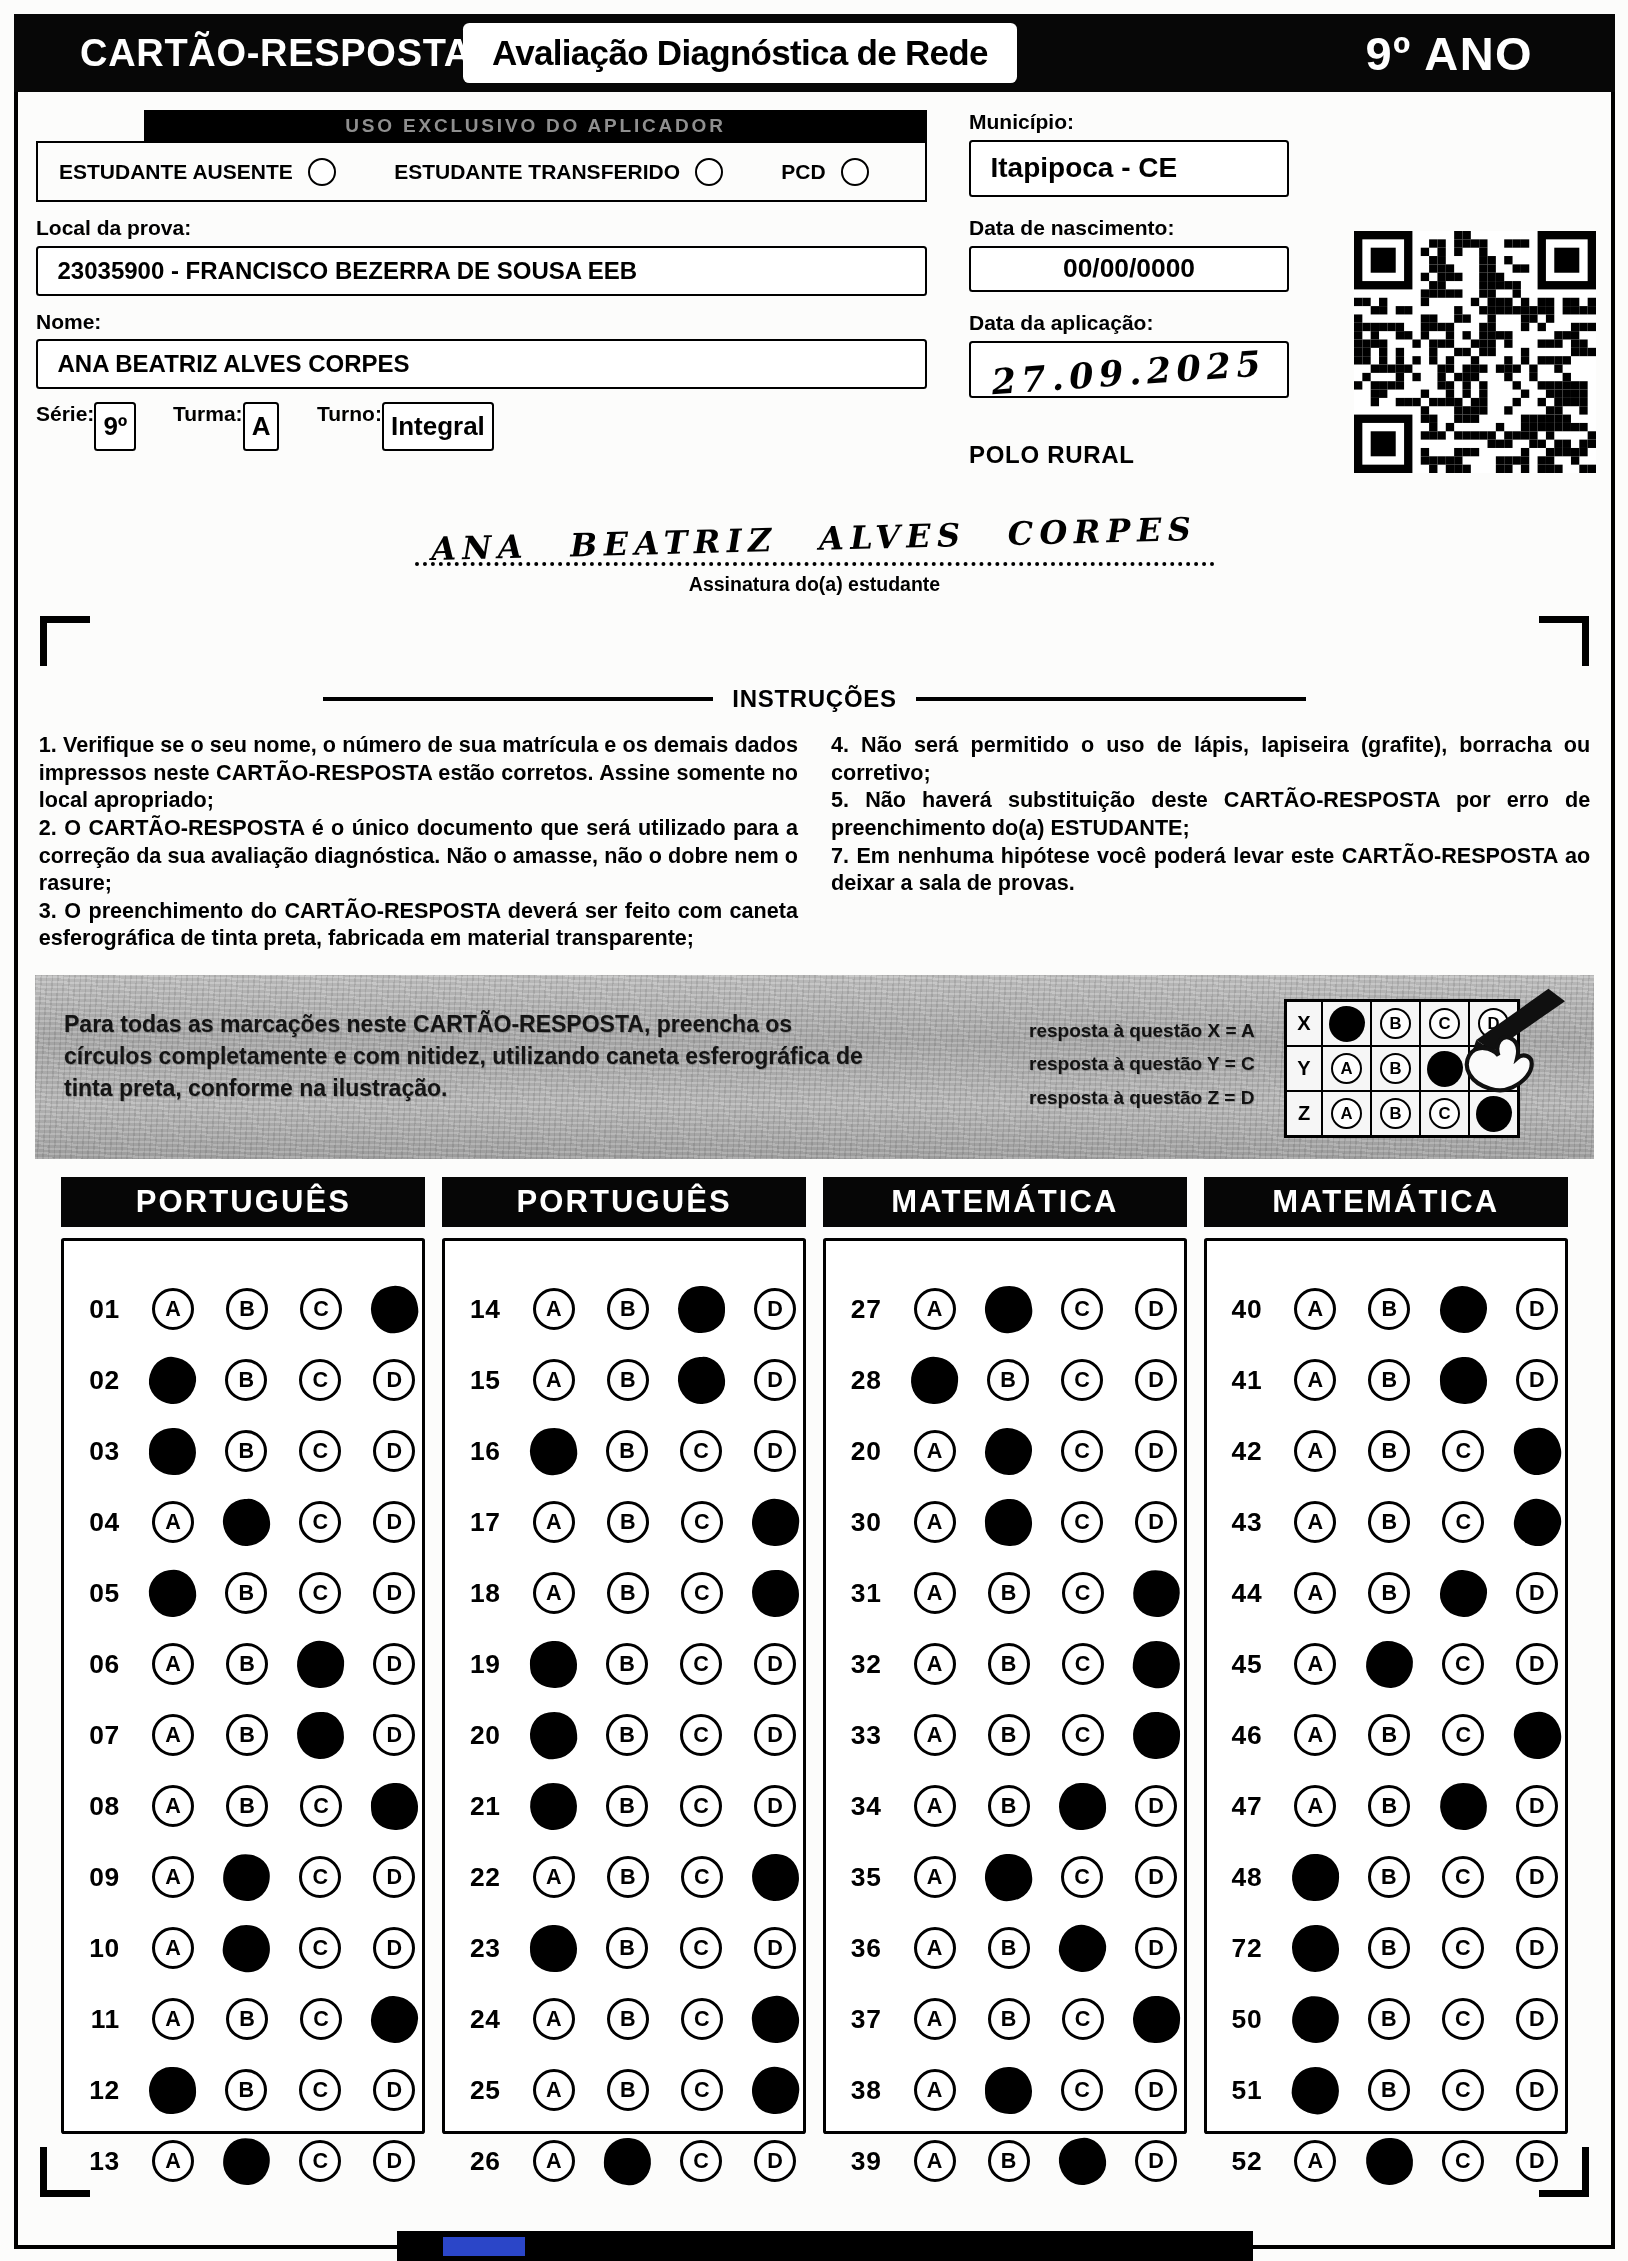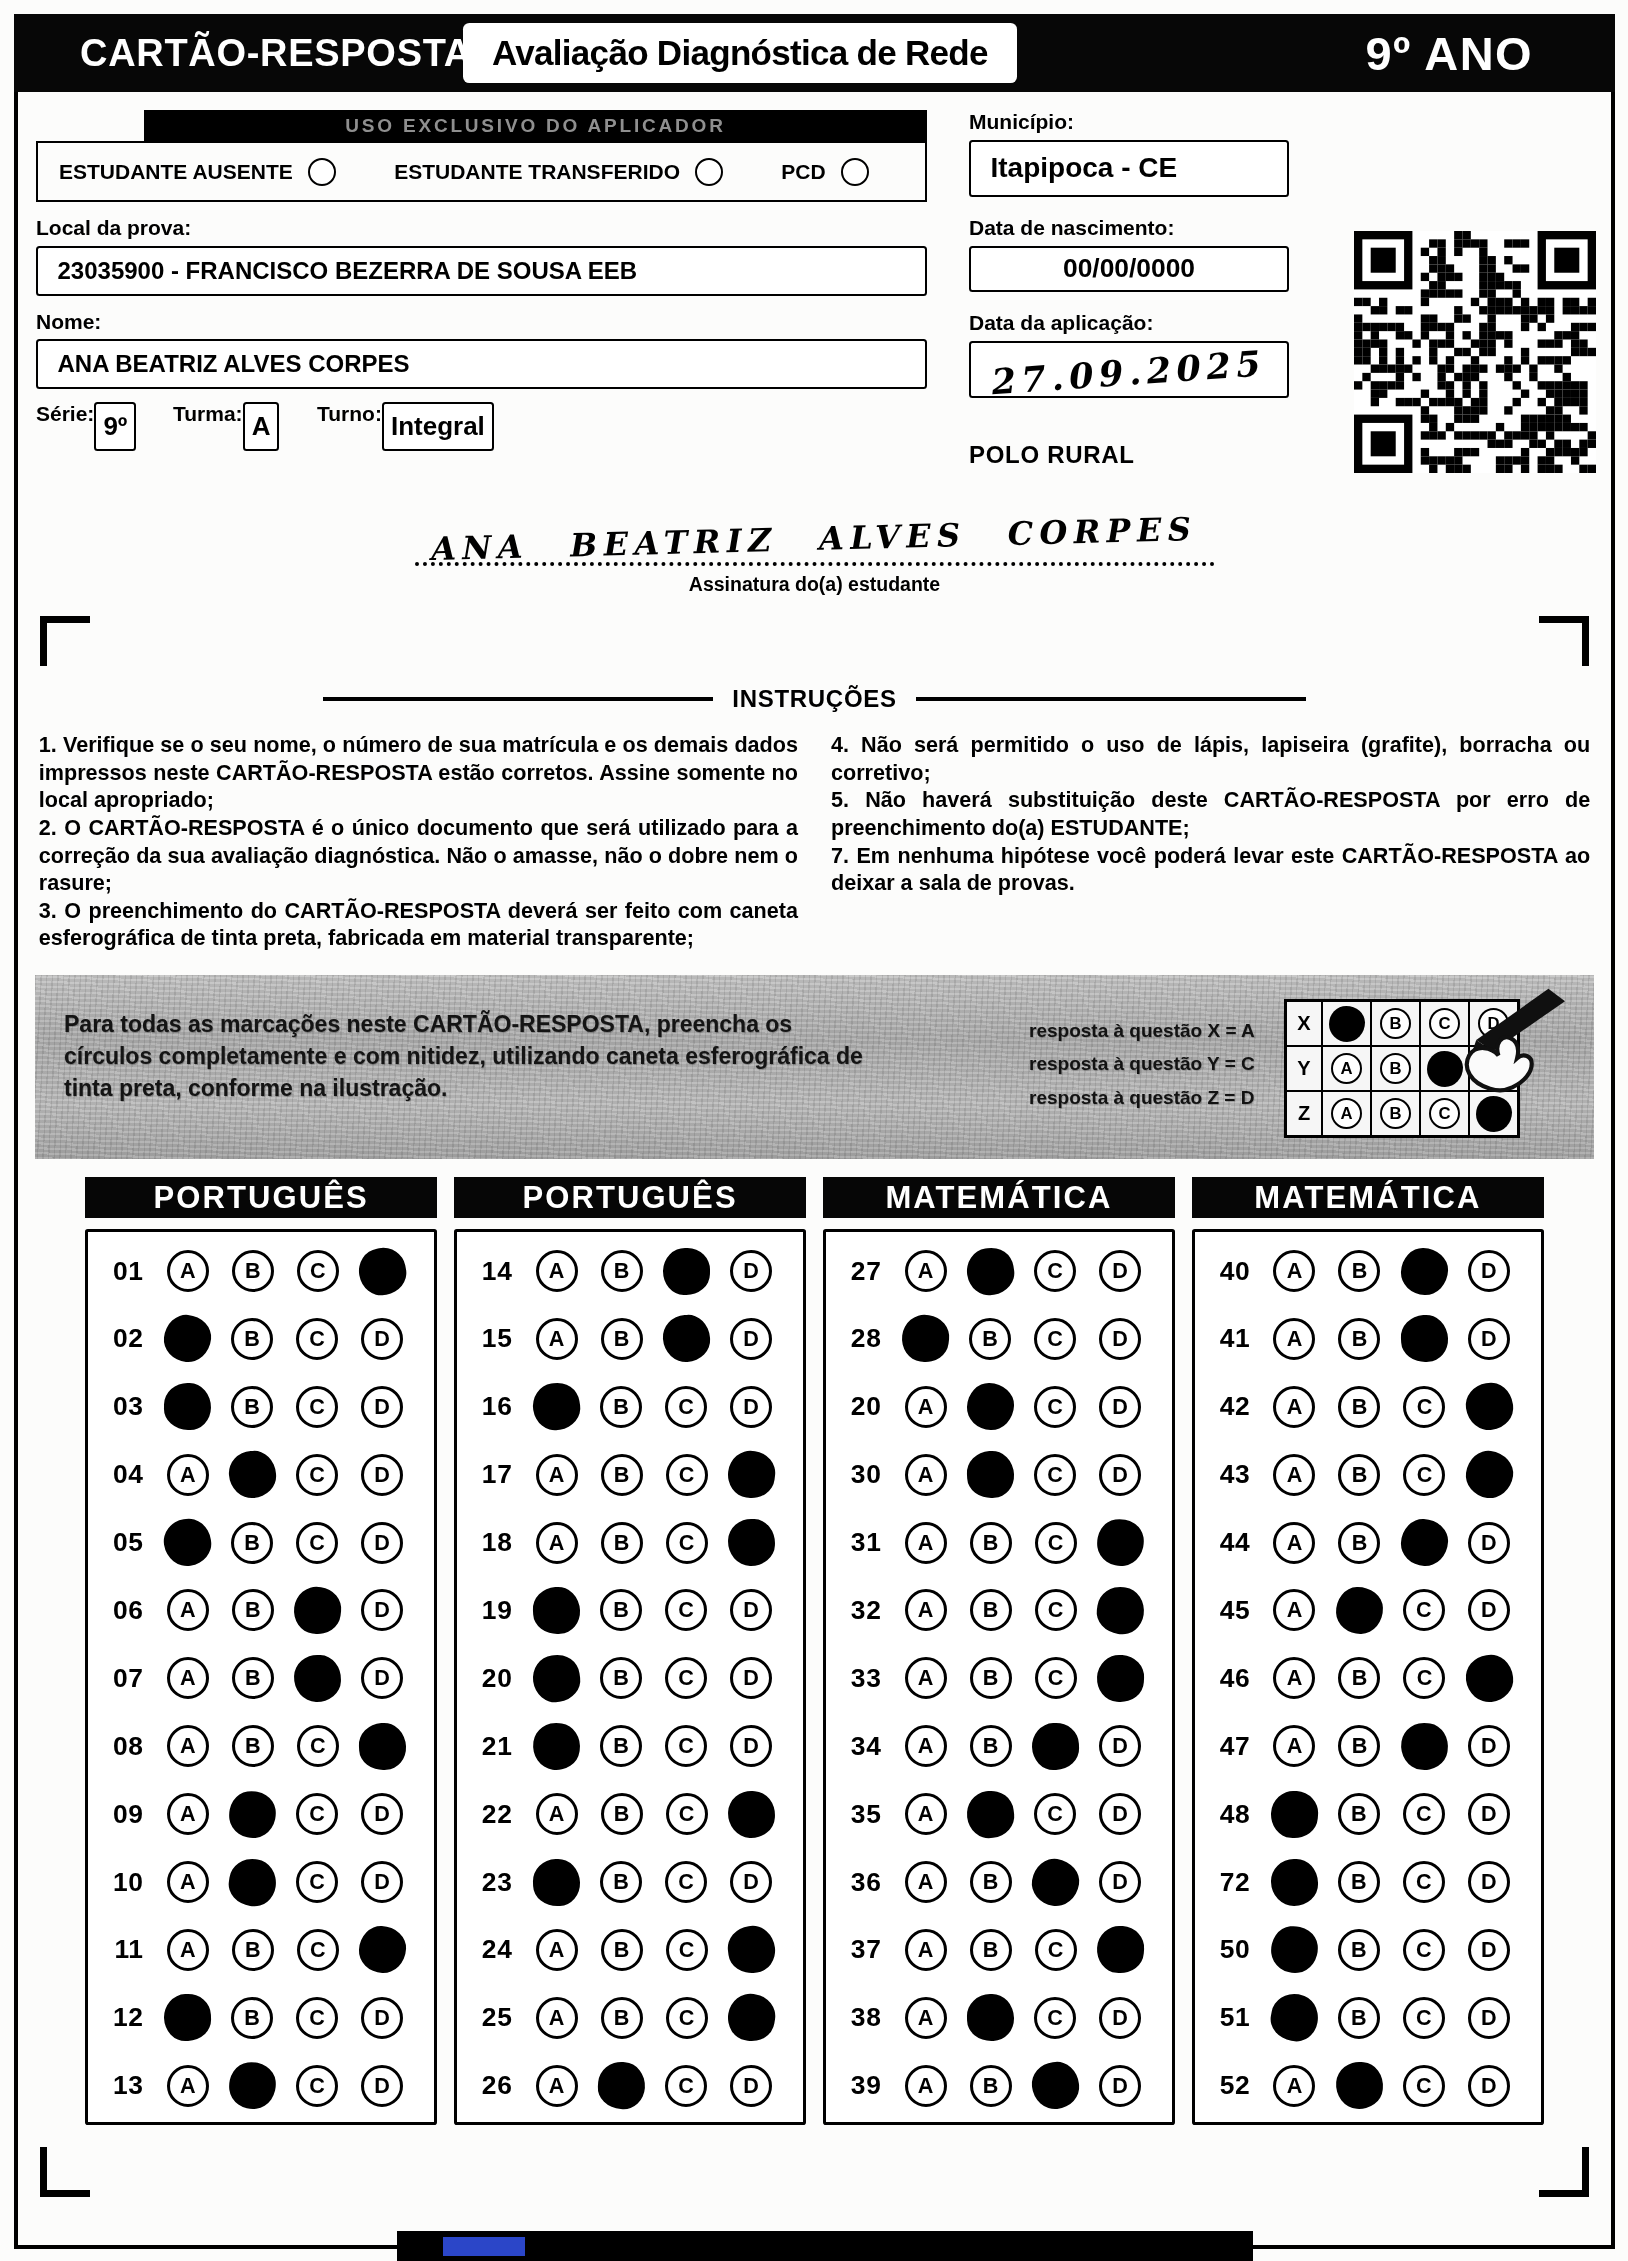--- a/index.html
+++ b/index.html
@@ -93,23 +93,23 @@
   .ex-row { display:flex; }
   .ex-cell { width:49px; height:45px; border:1.4px solid #000; display:flex; align-items:center; justify-content:center; background:#f6f6f6; }
   .ex-cell.ex-label { width:36px; font-size:20px; font-weight:bold; }
   .ex-bubble { width:31px; height:31px; border:2.1px solid #000; border-radius:50%; display:flex; align-items:center; justify-content:center; font-size:16.7px; font-weight:bold; background:#fff; }
   .ex-bubble.filled { width:36px; height:36px; background:#000; border:none; border-radius:48% 52% 50% 50% / 50% 46% 54% 50%; }
   .pen-illustration { position:absolute; right:19.5px; top:4.2px; z-index:5; }
 
   
   .answers { position:absolute; left:0; top:1177px; width:100%; display:flex; justify-content:center; gap:16.7px; padding:0 85px; }
   .answer-column { flex:1; }
-  .col-header { height:41px; background:#060606; color:#fff; font-size:31px; font-weight:bold; display:flex; align-items:center; justify-content:center; letter-spacing:2.1px; }
+  .col-header { height:50px; background:#060606; color:#fff; font-size:31px; font-weight:bold; display:flex; align-items:center; justify-content:center; letter-spacing:2.1px; }
   .col-box { border:3.5px solid #000; border-radius:2.8px; margin-top:11px; height:896px; padding:18px 7px 15.3px 16.7px; display:flex; flex-direction:column; justify-content:space-between; background:#fff; }
-  .q-row { display:flex; align-items:center; gap:23px; }
+  .q-row { display:flex; align-items:center; gap:32px;margin-top:29px; }
   .qnum { width:39px; font-size:26.4px; font-weight:bold; text-align:right; letter-spacing:0.7px; }
   .bubble { width:42px; height:42px; border:3.5px solid #000; border-radius:50%; display:flex; align-items:center; justify-content:center; font-size:21.6px; font-weight:bold; background:#fff; flex:0 0 auto; }
   .bubble.filled { width:47px; height:47px; border:none; background:#000; margin:-2.8px; }
 
   
   .footer-bar { position:absolute; left:397px; top:2231px; width:856px; height:31px; background:#000; }
   .footer-chip { position:absolute; left:46px; top:5.6px; width:82px; height:19.5px; background:#2b46c8; }
 </style>
 </head>
 <body>

